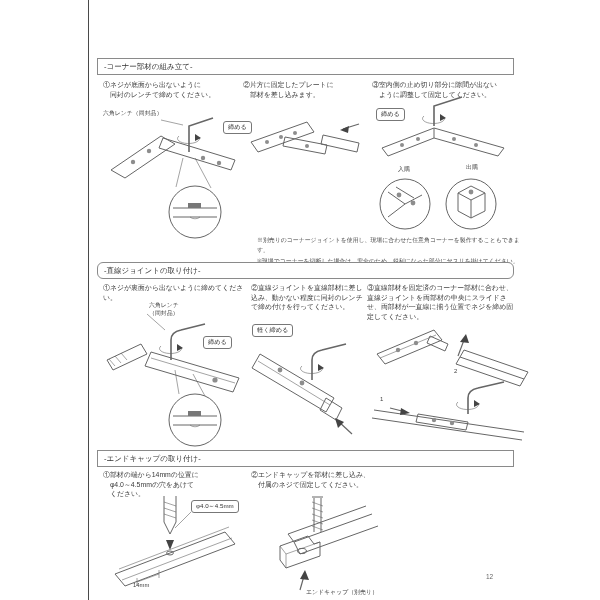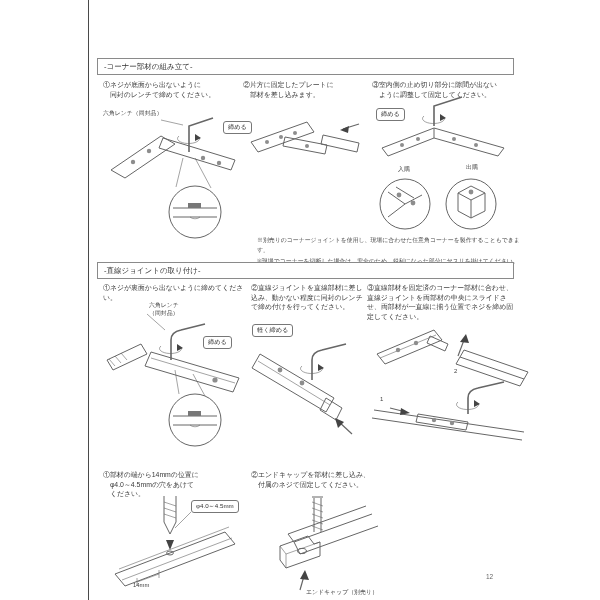--- a/index.html
+++ b/index.html
@@ -100,21 +100,21 @@
       <circle cx="99" cy="112" r="25"></circle>
       <path d="M86,101 L99,94 L113,101 L113,119 L99,126 L86,119 Z"></path>
       <path d="M86,101 L99,108 L113,101 M99,108 L99,126"></path>
       <circle class="screw" cx="99" cy="100" r="2.4"></circle>
     </svg>
   </div>
 
   <div class="note" style="left:257px;top:235px;width:266px;">※別売りのコーナージョイントを使用し、現場に合わせた任意角コーナーを製作することもできます。
 ※現場でコーナーを切断した場合は、安全のため、鋭利になった部分にヤスリを掛けてください。</div>
 
-  <div class="box-header" style="top:262px;">
+  <div class="box-header" style="top:262px;border-radius:6px;">
     <span>-直線ジョイントの取り付け-</span>
   </div>
 
   <div class="step" style="left:103px;top:283px;width:152px;">①ネジが裏面から出ないように締めてください。</div>
   <div class="step" style="left:251px;top:283px;width:112px;">②直線ジョイントを直線部材に差し込み、動かない程度に同封のレンチで締め付けを行ってください。</div>
   <div class="step" style="left:367px;top:283px;width:152px;">③直線部材を固定済のコーナー部材に合わせ、直線ジョイントを両部材の中央にスライドさせ、両部材が一直線に揃う位置でネジを締め固定してください。</div>
 
   <div class="diagram" style="left:103px;top:300px;width:150px;height:150px;">
     <div class="lbl" style="left:46px;top:2px;">六角レンチ
 （同封品）</div>
@@ -171,20 +171,23 @@
       <circle class="screw" cx="62" cy="110" r="2.2"></circle>
       <circle class="screw" cx="80" cy="113" r="2.2"></circle>
       <path d="M96,104 L96,88 Q96,80 106,78 L132,72" stroke-width="1.6"></path>
       <path class="thin" d="M86,92 a11,5 0 1 0 20,1"></path>
       <polygon class="ah" points="108,94 102,90 102,97"></polygon>
       <path d="M18,98 L34,102" stroke-width="1.2"></path>
       <polygon class="ah" points="38,103 29,98 28,105"></polygon>
     </svg>
   </div>
 
+  <div class="box-header" style="top:450px;">
+    <span>-エンドキャップの取り付け-</span>
+  </div>
 
   <div class="step" style="left:103px;top:470px;width:124px;">①部材の端から14mmの位置に
 　φ4.0～4.5mmの穴をあけて
 　ください。</div>
   <div class="step" style="left:251px;top:470px;width:142px;">②エンドキャップを部材に差し込み、
 　付属のネジで固定してください。</div>
 
   <div class="diagram" style="left:103px;top:494px;width:165px;height:105px;">
     <div class="callout" style="left:88px;top:6px;">φ4.0～4.5mm</div>
     <div class="lbl" style="left:30px;top:88px;">14mm</div>

